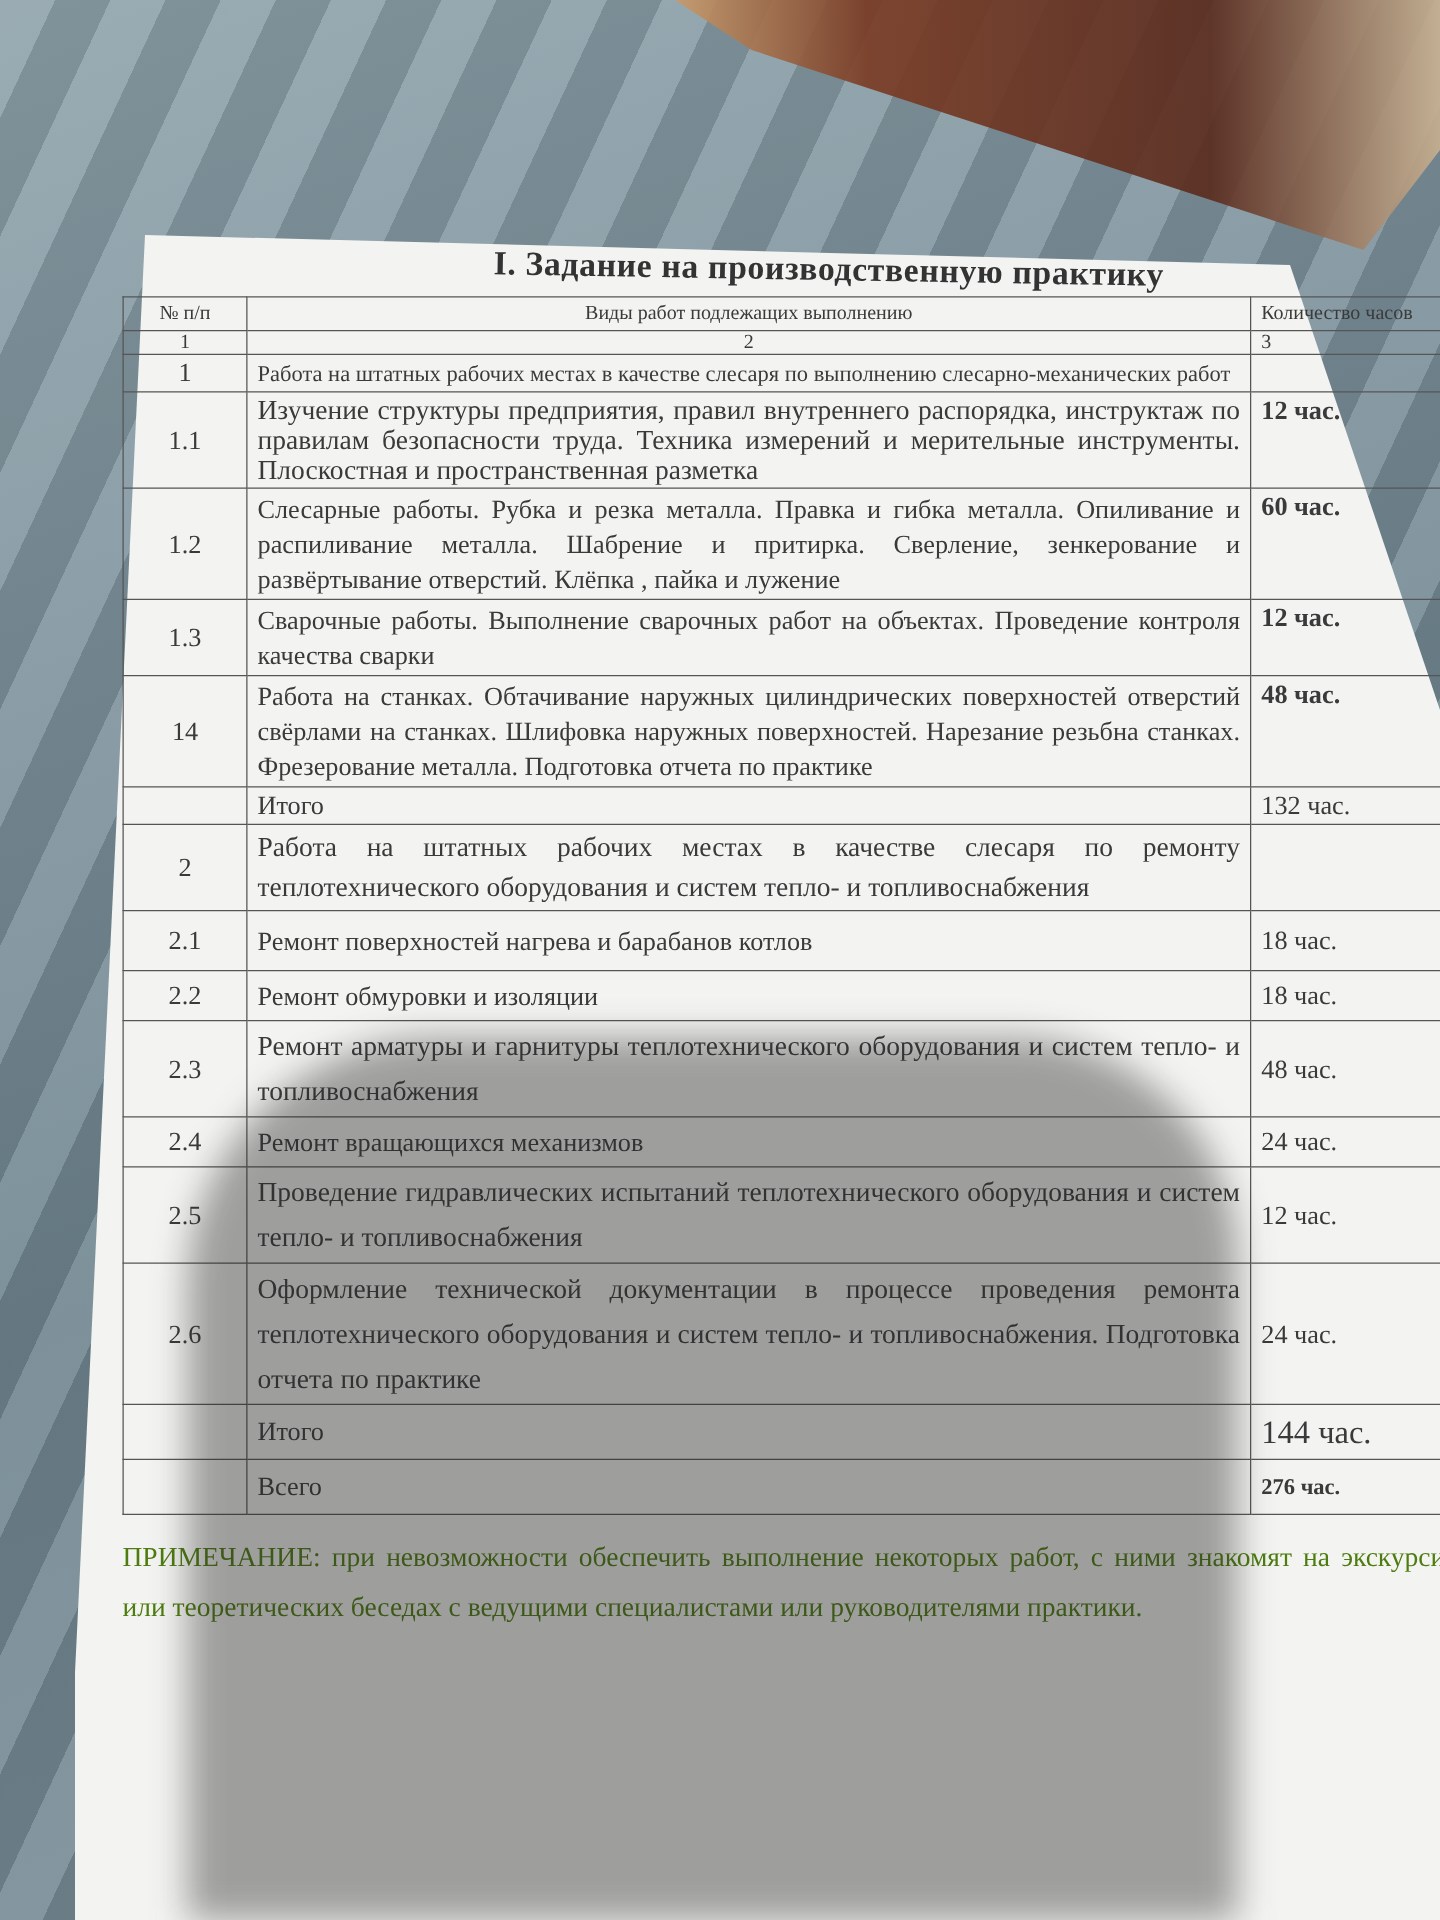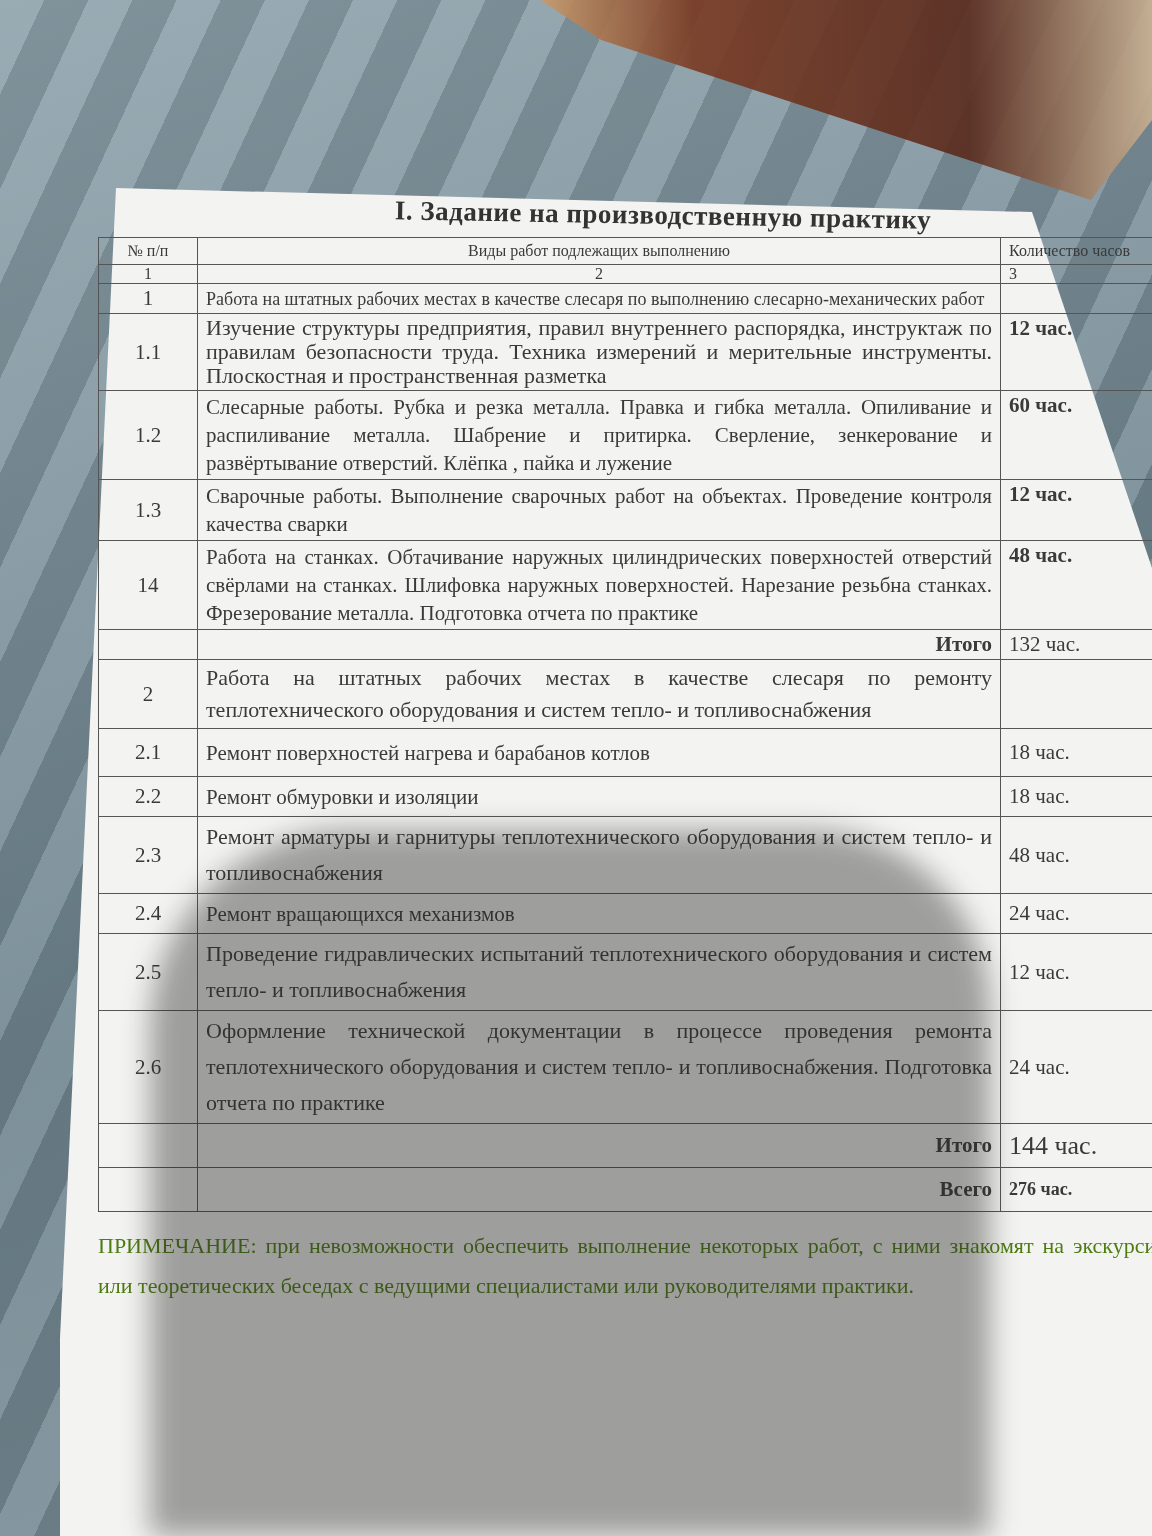--- a/index.html
+++ b/index.html
@@ -41,21 +41,21 @@
   }
   table {
     border-collapse:collapse; width:100%; font-size:21px;
   }
   td, th { border:1.5px solid #555; padding:2px 8px; vertical-align:middle; }
   th { font-weight:normal; font-size:16px; line-height:22px; }
   .c-num { width:82px; text-align:center; }
   .c-hrs { width:150px; text-align:left; }
   .desc { text-align:justify; line-height:28px; }
   .hrs-bold { font-weight:bold; vertical-align:top; }
-  .total-label { text-align:right; font-weight:bold; }
+  .total-label { text-align:left; font-weight:normal; }
   .note {
     font-size:22px; line-height:40px; text-align:justify; margin-top:14px;
     color:#4d7c0f;
   }
 </style>
 </head>
 <body>
 
 <div class="bg-stripes"></div>
 <div class="wood"></div>

